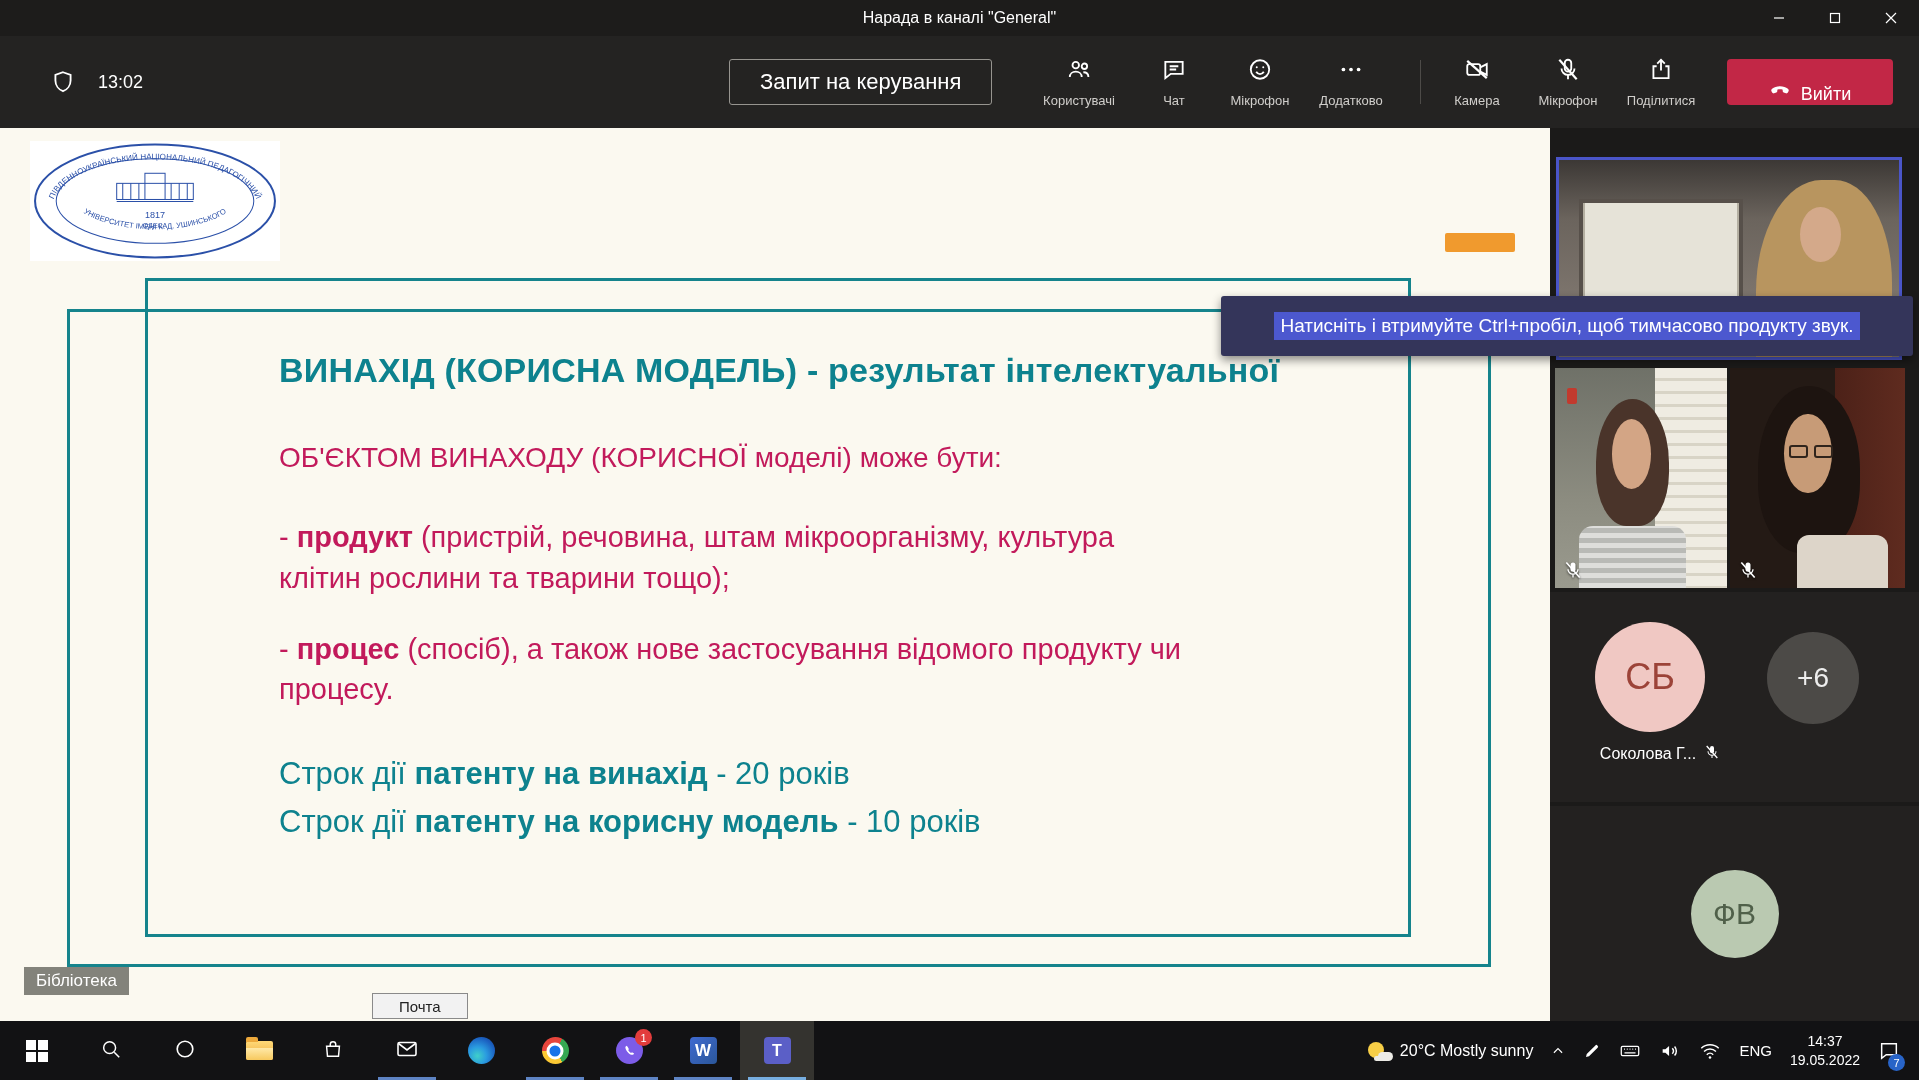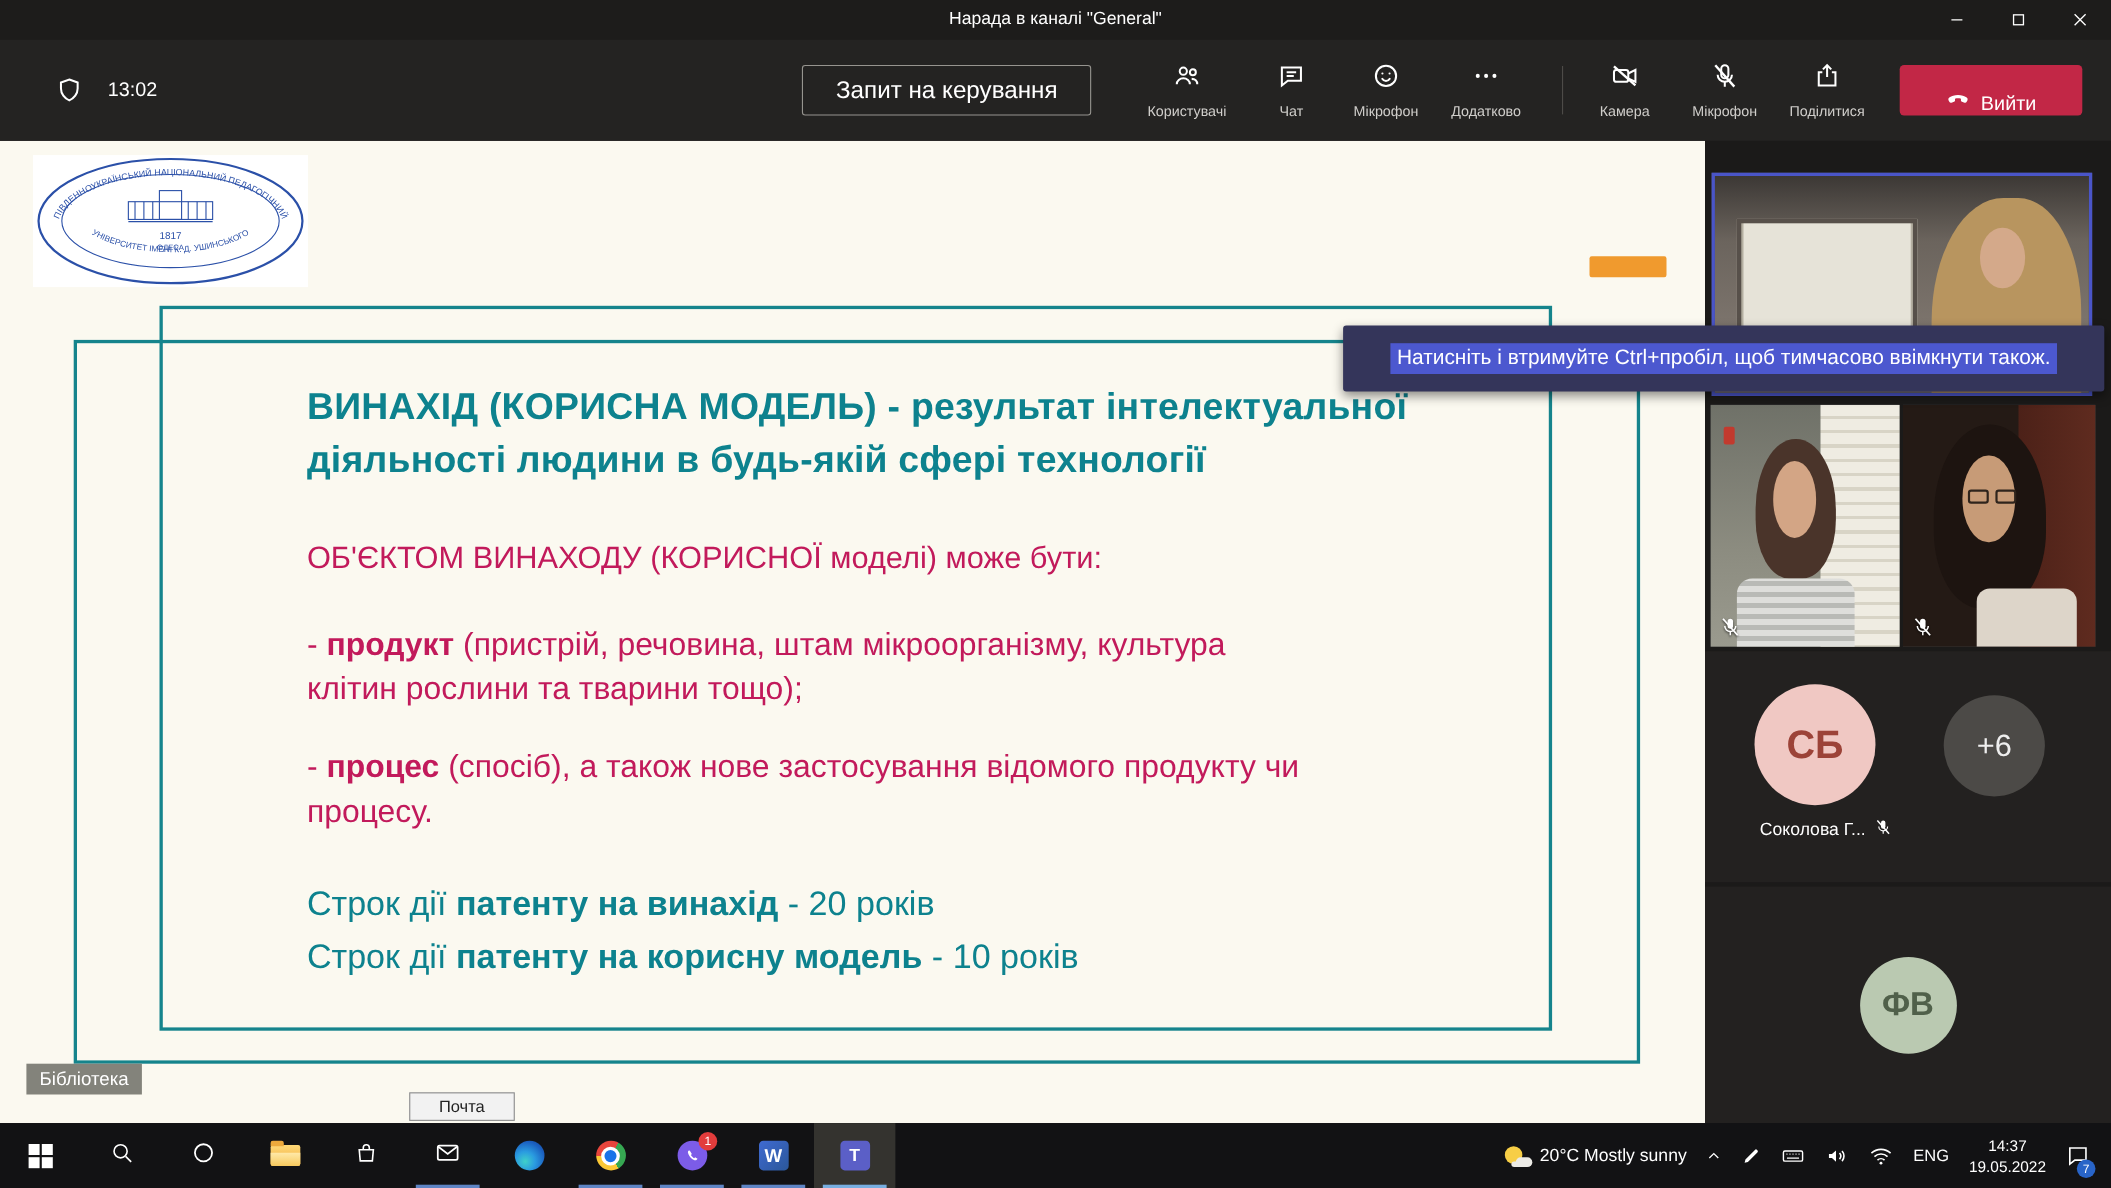--- a/index.html
+++ b/index.html
@@ -81,21 +81,21 @@
   .s3-gl-l { left:59px; top:77px; width:19px; height:13px; border:2px solid #2f241c; border-radius:3px; }
   .s3-gl-r { left:84px; top:77px; width:19px; height:13px; border:2px solid #2f241c; border-radius:3px; }
   .s3-body { left:38%; bottom:0; width:52%; height:24%; background:#ddd5c9; border-radius:12px 12px 0 0; }
   .vt-mic { position:absolute; left:8px; bottom:8px; width:20px; height:20px;
             filter:drop-shadow(0 1px 1px rgba(0,0,0,.7)); }
 
   
   .ptile { position:absolute; left:0; width:369px; background:#232120; }
   .ptileA { top:464px; height:210px; }
   .ptileB { top:678px; height:215px; display:flex; align-items:center; justify-content:center; }
-  .av { border-radius:50%; display:flex; align-items:center; justify-content:center; font-weight:bold; }
+  .av { border-radius:50%; display:flex; align-items:center; justify-content:center; font-weight:normal; }
   .av-sb { position:absolute; left:45px; top:30px; width:110px; height:110px; background:#f0c8c3;
            color:#9c4338; font-size:36px; }
   .av-plus { position:absolute; left:217px; top:40px; width:92px; height:92px; background:#4c4a47;
              color:#eee; font-size:28px; font-weight:normal; }
   .name-row { position:absolute; left:0; top:152px; width:220px; display:flex; align-items:center;
               justify-content:center; gap:8px; color:#fff; font-size:16px; }
   .av-fv { width:88px; height:88px; background:#bac9b1; color:#50604a; font-size:30px; }
 
   
   .mic-tip { position:absolute; left:1221px; top:168px; width:692px; height:60px; background:#34355a;
@@ -292,21 +292,20 @@
         </svg>
       </div>
 
       <div class="frameA"></div>
       <div class="frameB"></div>
       <div class="badge-orange"></div>
 
       <div class="slide-text">
         <div class="h-teal">
           <div>ВИНАХІД (КОРИСНА МОДЕЛЬ) - результат інтелектуальної</div>
-          <div>діяльності людини в будь-якій сфері технології</div>
         </div>
         <div class="p-mag obj">ОБ'ЄКТОМ ВИНАХОДУ (КОРИСНОЇ моделі) може бути:</div>
         <div class="p-mag para1">
           <div><span>- </span><b>продукт</b><span> (пристрій, речовина, штам мікроорганізму, культура</span></div>
           <div>клітин рослини та тварини тощо);</div>
         </div>
         <div class="p-mag para2">
           <div><span>- </span><b>процес</b><span> (спосіб), а також нове застосування відомого продукту чи</span></div>
           <div>процесу.</div>
         </div>
@@ -378,21 +377,21 @@
           </span>
         </div>
       </div>
 
       <div class="ptile ptileB">
         <div class="av av-fv">ФВ</div>
       </div>
     </div>
 
     <div class="mic-tip">
-      <span>Натисніть і втримуйте Ctrl+пробіл, щоб тимчасово ввімкнути також.</span>
+      <span>Натисніть і втримуйте Ctrl+пробіл, щоб тимчасово продукту звук.</span>
     </div>
   </div>
 
   <div class="mail-tip">Почта</div>
 
   <div class="taskbar">
     <div class="task-btn">
       <div class="win-logo">
           <span></span>
           <span></span>

